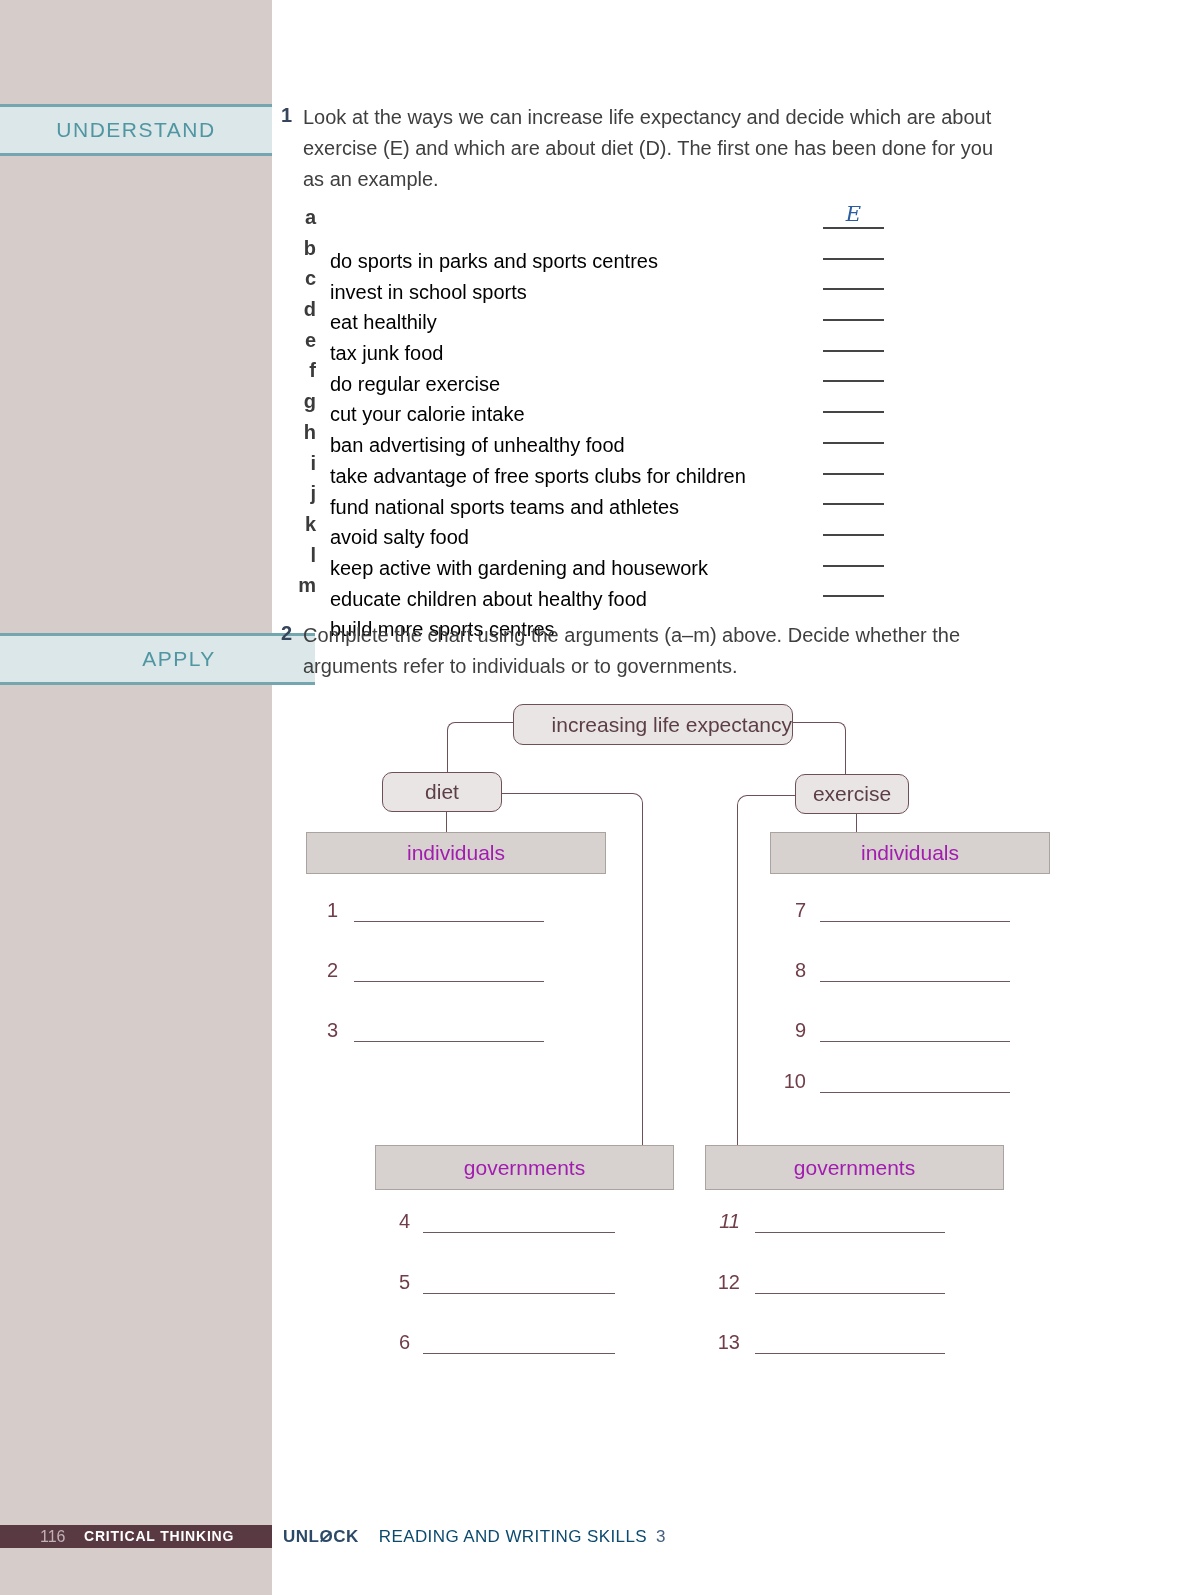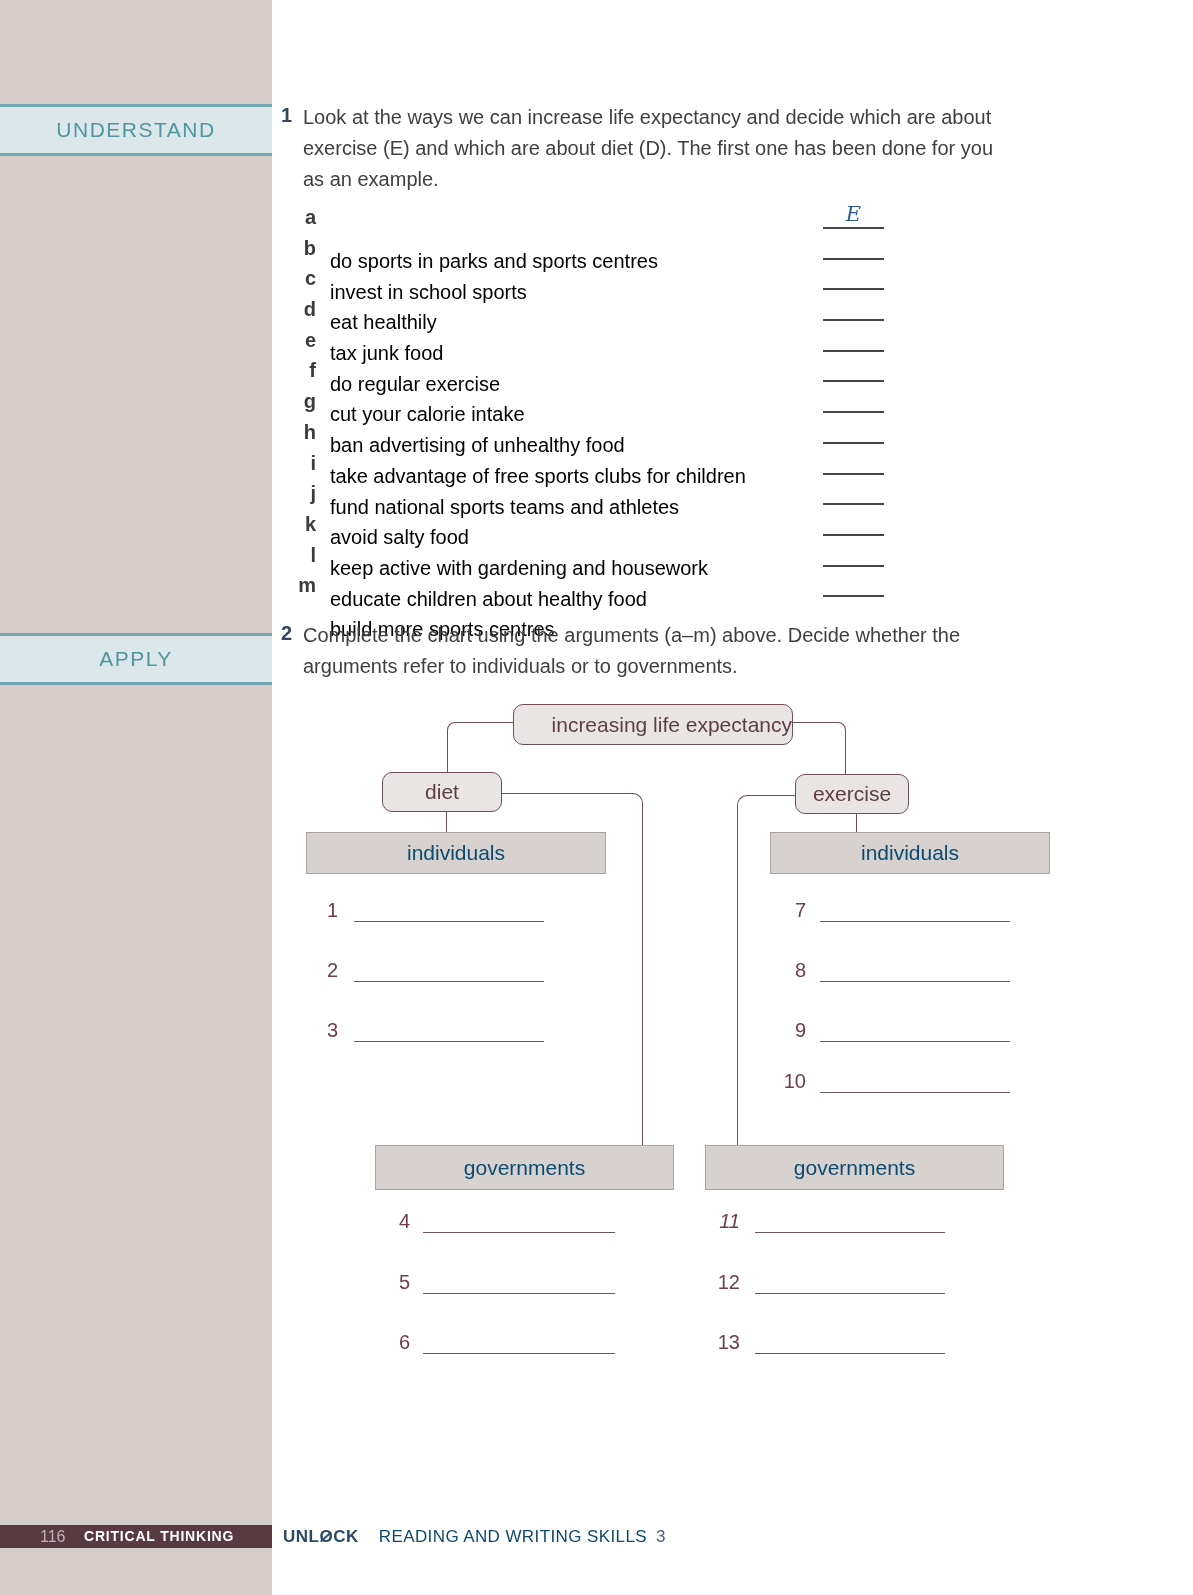--- a/index.html
+++ b/index.html
@@ -6,40 +6,40 @@
   .page{position:relative;width:1193px;height:1595px;background:#ffffff;overflow:hidden;
         font-family:"Liberation Sans", sans-serif;color:#3f3f3f;}
 
   
   .sidebar{position:absolute;left:0;top:0;width:272px;height:1595px;background:#d6cdca;}
   .band{position:absolute;left:0;width:272px;height:46px;background:#dbe7e8;
         border-top:3px solid #73a6ae;border-bottom:3px solid #73a6ae;
         display:flex;align-items:center;justify-content:center;}
   .band span{font-size:21px;letter-spacing:1.5px;color:#4f96a2;}
   .band-understand{top:104px;}
-  .band-apply{top:633px;}
+  .band-apply{top:633px;padding-left:43px;}
 
   
   .ex-num{position:absolute;font-size:20px;font-weight:bold;color:#35455c;}
   .ex-text{position:absolute;font-size:20px;line-height:31px;color:#3f3f3f;}
 
   
   .ex1-list{position:absolute;left:292px;top:206px;width:592px;}
   .ex1-row{display:flex;align-items:flex-start;height:30.7px;font-size:20px;}
   .ltr{width:24px;text-align:right;font-weight:bold;color:#3b3b3b;margin-right:14px;flex:none;}
   .itm{flex:1;color:#000000;margin-top:44px;}
   .ablank{flex:none;width:61px;height:21px;border-bottom:2px solid #454545;position:relative;}
   .hand-e{position:absolute;bottom:1px;left:50%;transform:translateX(-50%);
           font-family:"DejaVu Serif", serif;font-style:italic;font-size:21px;color:#2b5c9e;}
 
   
   .cbox{position:absolute;background:#e9e5e4;border:1.5px solid #6f5056;border-radius:10px;
         display:flex;align-items:center;justify-content:center;font-size:21px;color:#5c3e46;z-index:2;}
   .rbox{position:absolute;background:#d7d2d0;border:1px solid #aba3a0;
-        display:flex;align-items:center;justify-content:center;font-size:21px;color:#0c4a6e;z-index:2;}
+        display:flex;align-items:center;justify-content:center;font-size:21px;color:#a21caf;z-index:2;}
   .conn{position:absolute;z-index:1;}
   .conn-root-left {left:447px;top:722px;width:66px;height:50px;
         border-left:1.5px solid #6f5056;border-top:1.5px solid #6f5056;border-top-left-radius:8px;}
   .conn-root-right{left:791px;top:722px;width:54px;height:52px;
         border-right:1.5px solid #6f5056;border-top:1.5px solid #6f5056;border-top-right-radius:8px;}
   .conn-diet-down{left:446px;top:810px;width:0;height:22px;border-left:1.5px solid #6f5056;}
   .conn-ex-down{left:856px;top:812px;width:0;height:20px;border-left:1.5px solid #6f5056;}
   .conn-diet-gov{left:500px;top:793px;width:142px;height:352px;
         border-top:1.5px solid #6f5056;border-right:1.5px solid #6f5056;border-top-right-radius:10px;}
   .conn-ex-gov{left:737px;top:795px;width:58px;height:350px;

